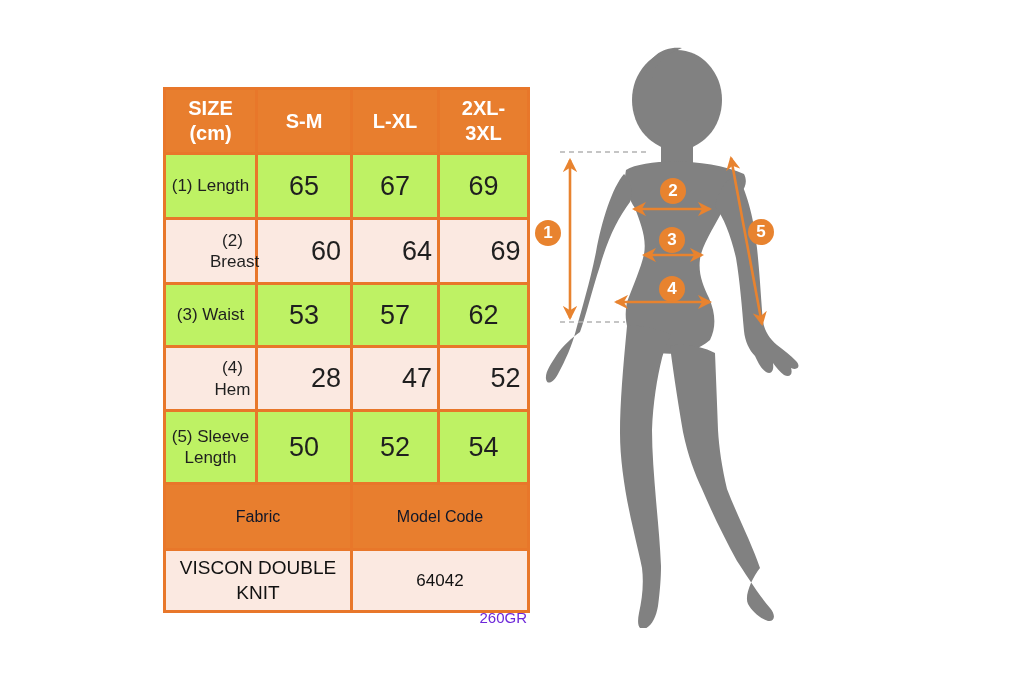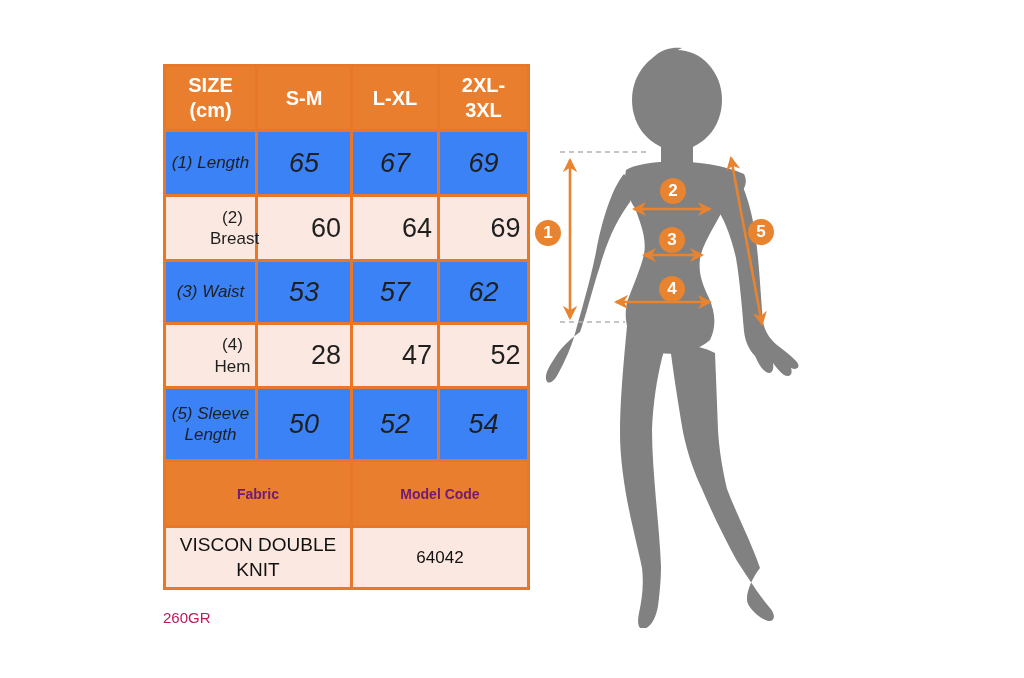--- a/index.html
+++ b/index.html
@@ -2,41 +2,41 @@
 <html><head>
 <meta charset="utf-8">
 <style>
   html,body{margin:0;padding:0;background:#ffffff;}
   .stage{
     position:relative;width:1024px;height:678px;background:#ffffff;overflow:hidden;
     font-family:"Liberation Sans", sans-serif;
   }
   
   table.size-table{
-    position:absolute;left:163px;top:64px;width:364px;
+    position:absolute;left:163px;top:87px;width:364px;
     border-collapse:collapse;table-layout:fixed;
   }
   .size-table td,.size-table th{
     border:3px solid #E8772A;text-align:center;vertical-align:middle;padding:0;
   }
   .hdr{background:#E87E2E;color:#ffffff;font-weight:bold;font-size:20px;line-height:1.25;}
   .hdr .wrap-narrow{display:block;width:64px;margin:0 auto;}
-  .row-dark td{background:#3b82f6;font-style:italic;}
+  .row-dark td{background:#bef264;}
   .row-light td{background:#FBE9E1;padding-left:44px;}
   .lbl{font-size:17px;color:#1f1f1f;line-height:1.25;}
   .lbl .wrap-lbl{display:block;width:84px;margin:0 auto;}
   .val{font-size:27px;color:#1f1f1f;}
-  .foot-hdr{background:#E87E2E;color:#701a75;font-weight:bold;font-size:14px;}
+  .foot-hdr{background:#E87E2E;color:#0f172a;font-weight:normal;font-size:16px;}
   .foot-val{background:#FBE9E1;color:#111111;}
   .fabric-val{font-size:19px;}
   .fabric-val .wrap-lbl{display:block;width:160px;margin:0 auto;line-height:1.3;}
   .model-val{font-size:17px;}
   .weight-note{
-    position:absolute;left:163px;top:609px;width:364px;text-align:left;
-    font-size:15px;color:#be185d;
+    position:absolute;left:163px;top:609px;width:364px;text-align:right;
+    font-size:15px;color:#6d28d9;
   }
   
   .diagram-svg{position:absolute;left:530px;top:28px;}
   .marker-badge{
     position:absolute;width:26px;height:26px;border-radius:50%;
     background:#E8832F;color:#ffffff;font-size:17px;font-weight:bold;
     line-height:26px;text-align:center;
   }
   .badge-1{left:535px;top:220px;}
   .badge-2{left:660px;top:178px;}

